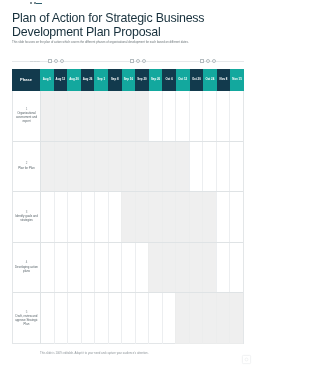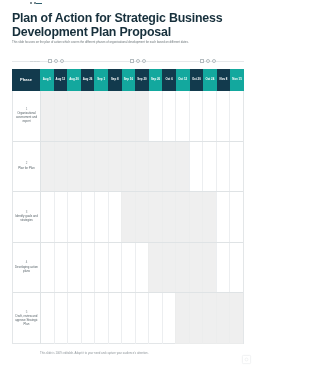--- a/index.html
+++ b/index.html
@@ -26,21 +26,21 @@
   }
 
   .slide{
     position:absolute;left:0;top:7px;width:256px;height:363px;
     background:#ffffff;
   }
 
   .title{
     position:absolute;left:12px;top:5px;width:230px;
     font-size:12.4px;line-height:13.6px;
-    font-weight:bold;letter-spacing:-0.2px;
+    font-weight:normal;letter-spacing:-0.2px;
     color:#17303c;
   }
   .subtitle{
     position:absolute;left:12px;top:33px;width:198px;
     font-size:2.9px;line-height:4.1px;
     color:#6b7478;
   }
 
   
   .markers{

